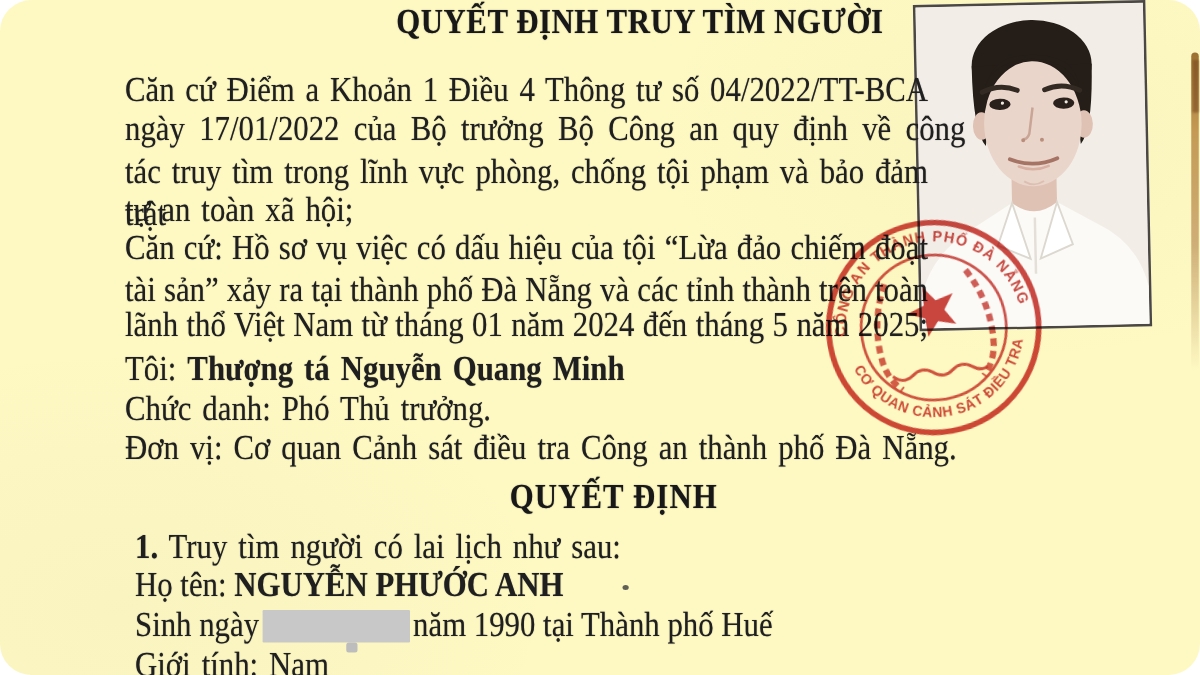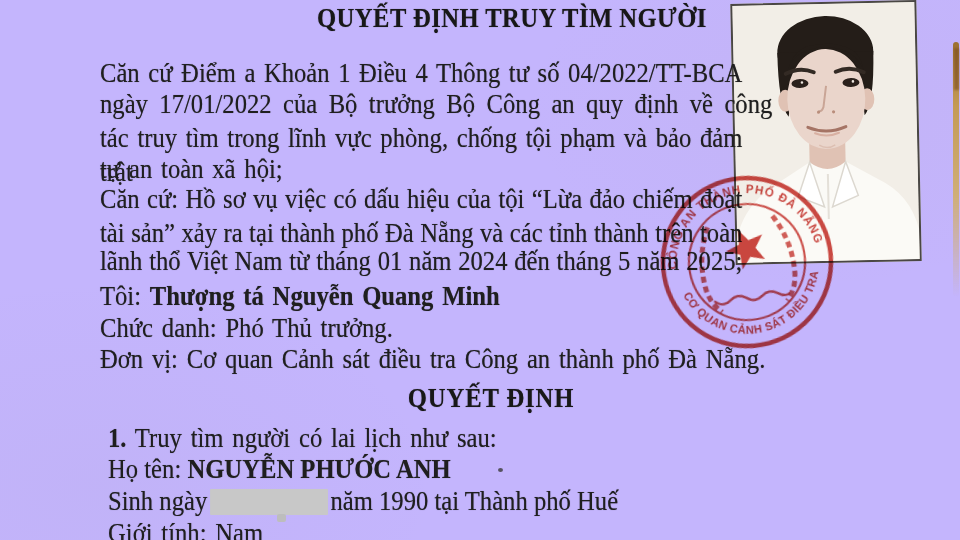--- a/index.html
+++ b/index.html
@@ -1,20 +1,21 @@
 <!DOCTYPE html>
 <html><head>
 <meta charset="utf-8">
 <style>
   html,body{margin:0;padding:0;}
   .page{
     position:relative;width:960px;height:540px;overflow:hidden;
-    background:#c4b5fd;
+    background:#fef9c3;
     font-family:"Liberation Serif","DejaVu Serif",serif;
     color:#222;
+    border-radius:25px;
   }
   .shade-a{position:absolute;inset:0;background:
     radial-gradient(420px 260px at 85% 20%, rgba(170,150,120,0.05), transparent 70%),
     radial-gradient(500px 300px at 10% 90%, rgba(120,120,120,0.04), transparent 70%);
     pointer-events:none;}
   .ln{
     position:absolute;left:100px;width:730px;
     font-size:28px;line-height:34px;white-space:nowrap;
     transform:scaleX(0.88);transform-origin:left center;
     text-shadow:0 0 0.9px rgba(30,30,30,0.55);

